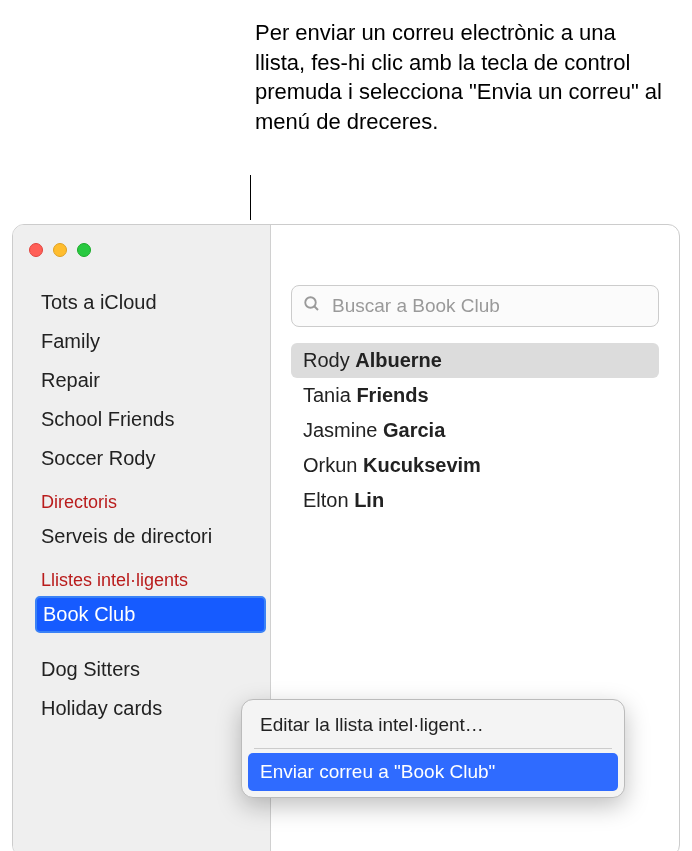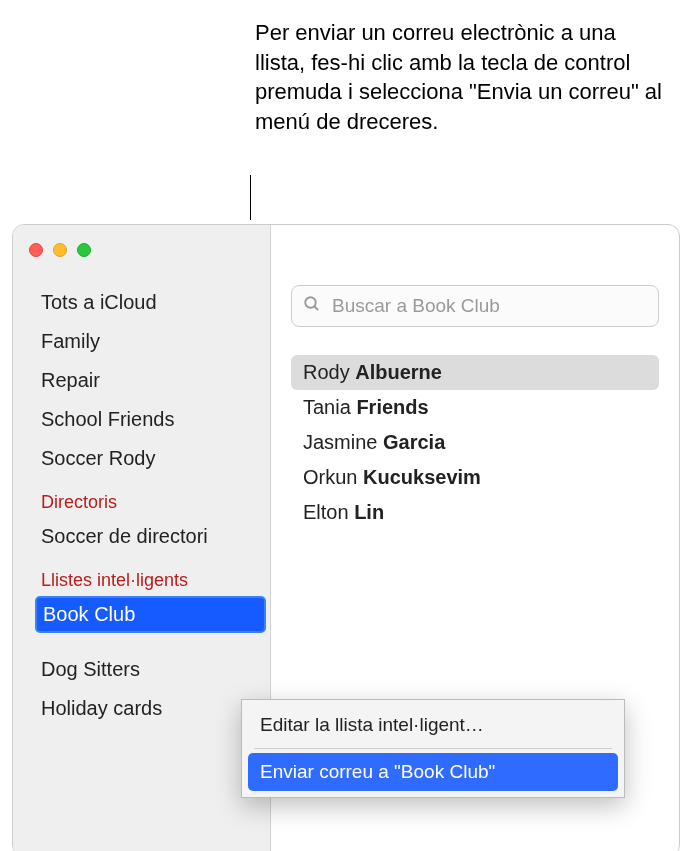--- a/index.html
+++ b/index.html
@@ -88,21 +88,21 @@
       padding: 5px 12px 5px 6px;
       font-weight: 500;
     }
     .content {
       flex: 1;
       padding: 60px 20px 0 20px;
       position: relative;
     }
     .search-wrap {
       position: relative;
-      margin-bottom: 28px;
+      margin-bottom: 16px;
       text-decoration: underline;
     }
     .search-input {
       width: 100%;
       height: 42px;
       border: 1px solid #ccc;
       border-radius: 8px;
       padding: 0 14px 0 40px;
       font-size: 19px;
       background: #fbfbfb;
@@ -126,21 +126,21 @@
       background: #dcdcdc;
     }
     .contact-row .ln { font-weight: 600; }
     .context-menu {
       position: absolute;
       left: 228px;
       top: 474px;
       width: 384px;
       background: #f4f4f4;
       border: 1px solid #bbb;
-      border-radius: 0;
+      border-radius: 12px;
       box-shadow: 0 8px 24px rgba(0,0,0,0.25);
       padding: 6px;
     }
     .menu-item {
       font-size: 19px;
       padding: 8px 12px;
       border-radius: 5px;
       color: #222;
     }
     .menu-item.hover {
@@ -171,21 +171,21 @@
   <div class="sidebar">
     <div id="sidebar-groups">
         <div class="sidebar-item">Tots a iCloud</div>
         <div class="sidebar-item">Family</div>
         <div class="sidebar-item">Repair</div>
         <div class="sidebar-item">School Friends</div>
         <div class="sidebar-item">Soccer Rody</div>
       </div>
     <div class="section-header">Directoris</div>
     <div id="sidebar-directories">
-        <div class="sidebar-item">Soccer de directori</div>
+        <div class="sidebar-item">Serveis de directori</div>
       </div>
     <div class="section-header">Llistes intel·ligents</div>
     <div id="sidebar-smart">
         <div class="sidebar-item selected">Book Club</div>
         <div class="sidebar-item">Dog Sitters</div>
         <div class="sidebar-item">Holiday cards</div>
       </div>
   </div>
 
   <div class="content">

